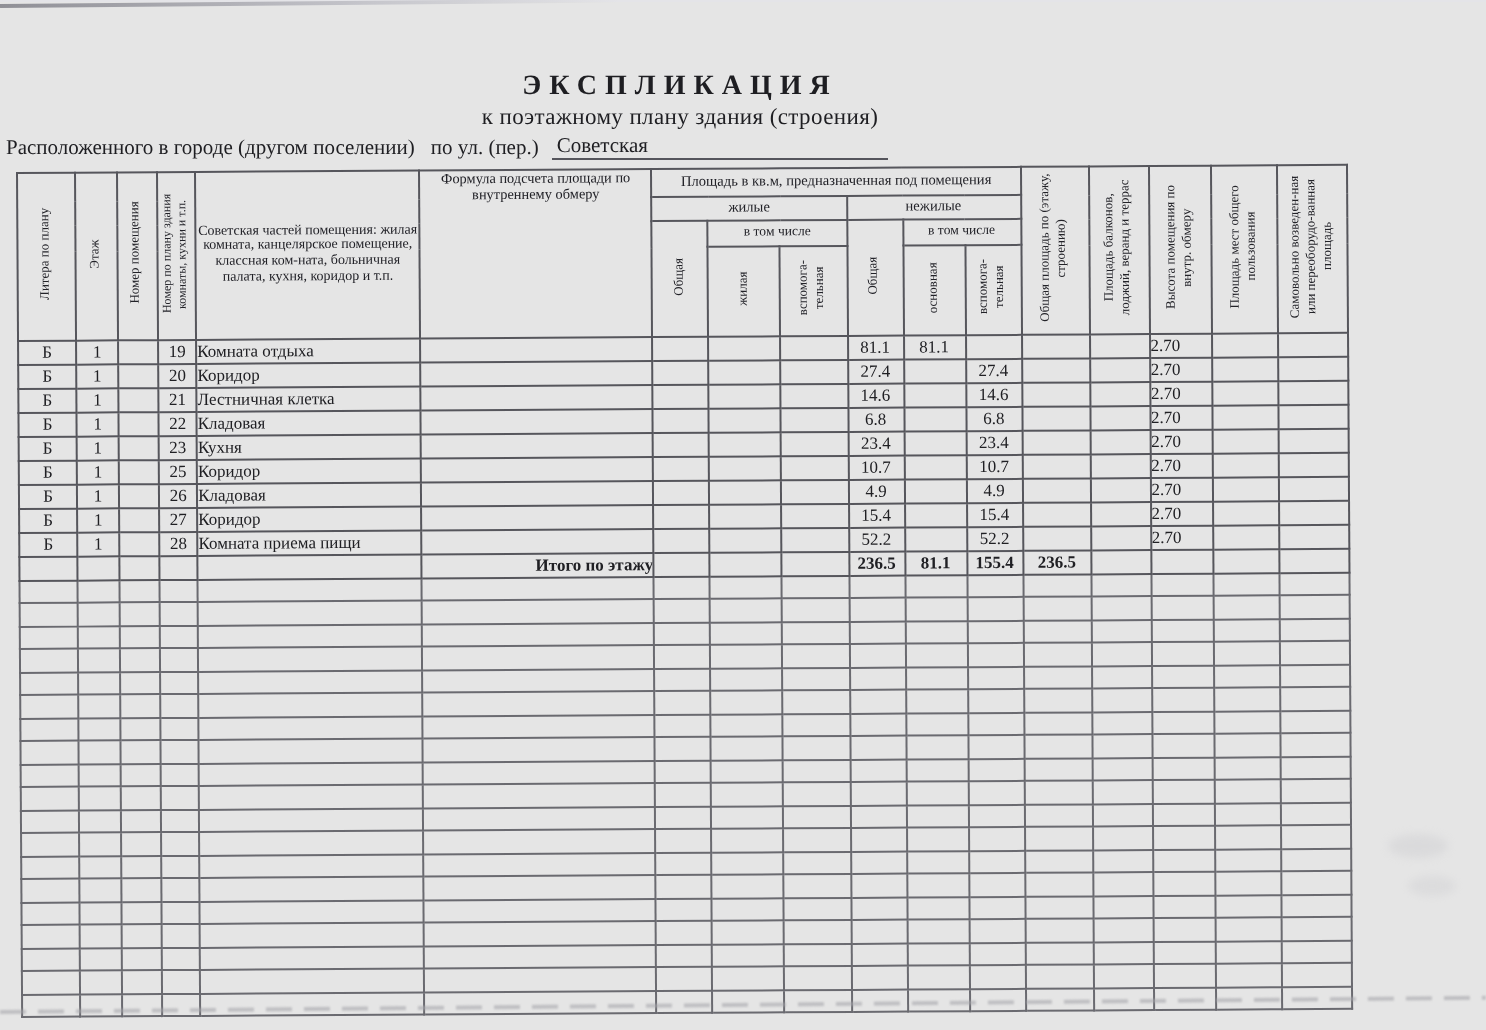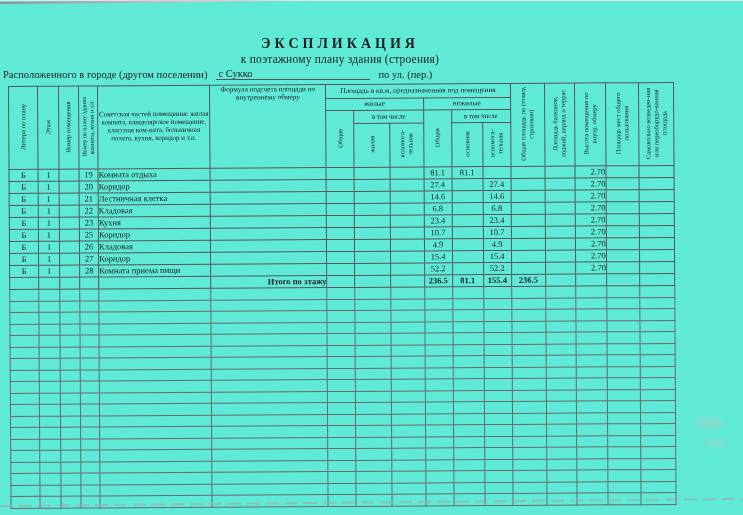--- a/index.html
+++ b/index.html
@@ -2,21 +2,21 @@
 <html><head>
 <meta charset="utf-8">
 <style>
   html,body{margin:0;padding:0;}
   body{
     width:743px;height:515px;overflow:hidden;
     background:#ffffff;
     font-family:"Liberation Serif","DejaVu Serif",serif;
     color:#1e1e22;
   }
-  .page{position:relative;width:743px;height:515px;background:#5eead4;}
+  .page{position:relative;width:743px;height:515px;background:#e5e5e5;}
 
   
   .scan-top-full{position:absolute;top:0;left:0;width:743px;height:1px;background:#e4e4e8;}
   .scan-top-line{position:absolute;top:2px;left:0;width:310px;height:2px;
     background:linear-gradient(to right,#8f8f96,#c6c6cc 60%,rgba(220,220,224,0));
     transform:rotate(-0.5deg);transform-origin:0 0;}
   .scan-bottom-streak{position:absolute;top:505px;left:0;width:743px;height:2px;
     background:repeating-linear-gradient(to right,#a6a6ab 0 13px,rgba(0,0,0,0) 13px 19px);
     transform:rotate(-0.55deg);transform-origin:0 100%;opacity:.6;filter:blur(.4px);}
   .smudge{position:absolute;background:#c7c7cb;border-radius:50%;filter:blur(2px);}
@@ -56,40 +56,40 @@
   .hr4 .vtext{max-height:41px;}
   th.span2 .vtext{max-height:53px;}
 
   tbody td{font-size:8.5px;height:11px;line-height:11px;white-space:nowrap;color:#202024;}
   tr.empty-row td{height:10.5px;border-color:#6a6a70;}
   td.col0,td.col1,td.col2{text-align:center;}
   td.col3{text-align:center;padding-right:3px;}
   td.col4{text-align:left;padding-left:4px;}
   td.col5{text-align:right;padding-right:8px;}
   td.col6,td.col7,td.col8,td.col9,td.col10,td.col11,td.col12,td.col13{text-align:center;}
-  td.col14{text-align:right;padding-right:2px;margin-top:26px;}
+  td.col14{padding-right:2px;margin-top:26px;}
   td.col15,td.col16{text-align:center;}
   tr.total-row td{font-weight:bold;}
 </style>
 </head>
 <body>
 
 <div class="page">
   <div class="scan-top-full"></div>
   <div class="scan-top-line"></div>
 
   <div class="heading">
     <div class="title">ЭКСПЛИКАЦИЯ</div>
     <div class="subtitle">к поэтажному плану здания (строения)</div>
   </div>
 
   <div class="locline">
     <span>Расположенного в городе (другом поселении)</span>
-    <span class="fill fill-settlement"><span>с Сукко</span></span>
     <span class="street-label">по ул. (пер.)</span>
+    <span class="fill fill-street"><span>Советская</span></span>
   </div>
 
   <table class="expl">
     <colgroup>
       <col style="width:29px">
         <col style="width:21px">
         <col style="width:20px">
         <col style="width:19px">
       <col style="width:112px">
         <col style="width:116px">

